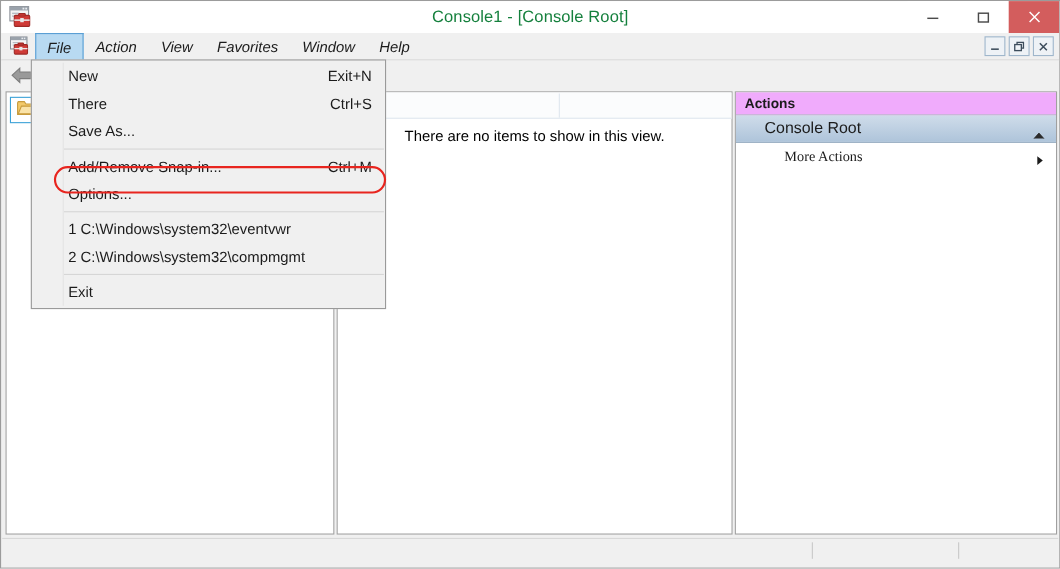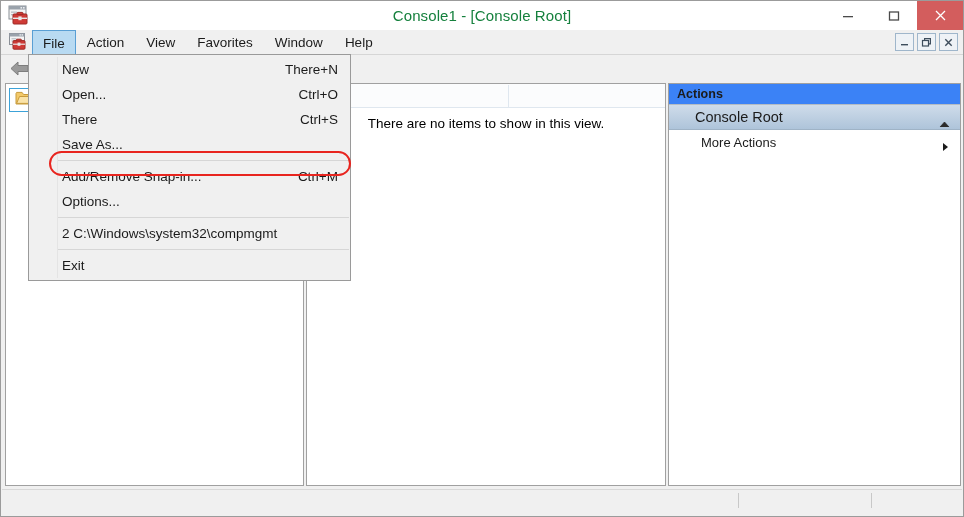--- a/index.html
+++ b/index.html
@@ -76,20 +76,21 @@
     position: absolute;
     left: 8px; top: 3px;
     width: 19px; height: 18px;
   }
   .menu-items {
     position: absolute;
     left: 31px; top: 0;
     height: 25px;
     display: flex;
     align-items: stretch;
+    font-style: italic;
   }
   .menu-item {
     padding: 0 11px;
     display: flex;
     align-items: center;
     font-size: 13.5px;
     color: #1b1b1b;
     box-sizing: border-box;
   }
   .menu-item.active {
@@ -186,21 +187,21 @@
     font-size: 13.5px;
     color: #000000;
   }
 
   
   .act-header {
     position: absolute;
     left: 0; top: 0;
     width: 100%;
     height: 21px;
-    background: #3b82f6;
+    background: #f0abfc;
     border-bottom: 1px solid #b4bcc4;
     font-size: 12.5px;
     font-weight: bold;
     color: #1b1b1b;
     display: flex;
     align-items: center;
     padding-left: 8px;
     box-sizing: border-box;
   }
   .act-group {
@@ -228,21 +229,22 @@
     left: 0; top: 46px;
     width: 100%;
     height: 24px;
     display: flex;
     align-items: center;
     box-sizing: border-box;
   }
   .act-row-label {
     font-size: 13px;
     color: #1b1b1b;
-    padding-left: 32px;
+    padding-left: 44px;
+    font-family: Liberation Serif, serif;
   }
   .act-row-arrow {
     position: absolute;
     right: 11px; top: 8px;
   }
 
   
   .statusbar {
     position: absolute;
     left: 1px; bottom: 6px;
@@ -446,25 +448,21 @@
   <div class="statusbar">
     <div class="sb-div" style="left:736px;"></div>
     <div class="sb-div" style="left:869px;"></div>
   </div>
 
   <div class="dropdown">
     <div class="dd-gutter"></div>
 
     <div class="dd-item">
       <span class="dd-label">New</span>
-      <span class="dd-accel">There+N</span>
-    </div>
-    <div class="dd-item">
-      <span class="dd-label">Open...</span>
-      <span class="dd-accel">Ctrl+O</span>
+      <span class="dd-accel">Exit+N</span>
     </div>
     <div class="dd-item">
       <span class="dd-label">There</span>
       <span class="dd-accel">Ctrl+S</span>
     </div>
     <div class="dd-item">
       <span class="dd-label">Save As...</span>
       <span class="dd-accel"></span>
     </div>
 
@@ -475,20 +473,24 @@
       <span class="dd-accel">Ctrl+M</span>
     </div>
     <div class="dd-item">
       <span class="dd-label">Options...</span>
       <span class="dd-accel"></span>
     </div>
 
     <div class="dd-sep"></div>
 
     <div class="dd-item">
+      <span class="dd-label">1 C:\Windows\system32\eventvwr</span>
+      <span class="dd-accel"></span>
+    </div>
+    <div class="dd-item">
       <span class="dd-label">2 C:\Windows\system32\compmgmt</span>
       <span class="dd-accel"></span>
     </div>
 
     <div class="dd-sep"></div>
 
     <div class="dd-item">
       <span class="dd-label">Exit</span>
       <span class="dd-accel"></span>
     </div>

